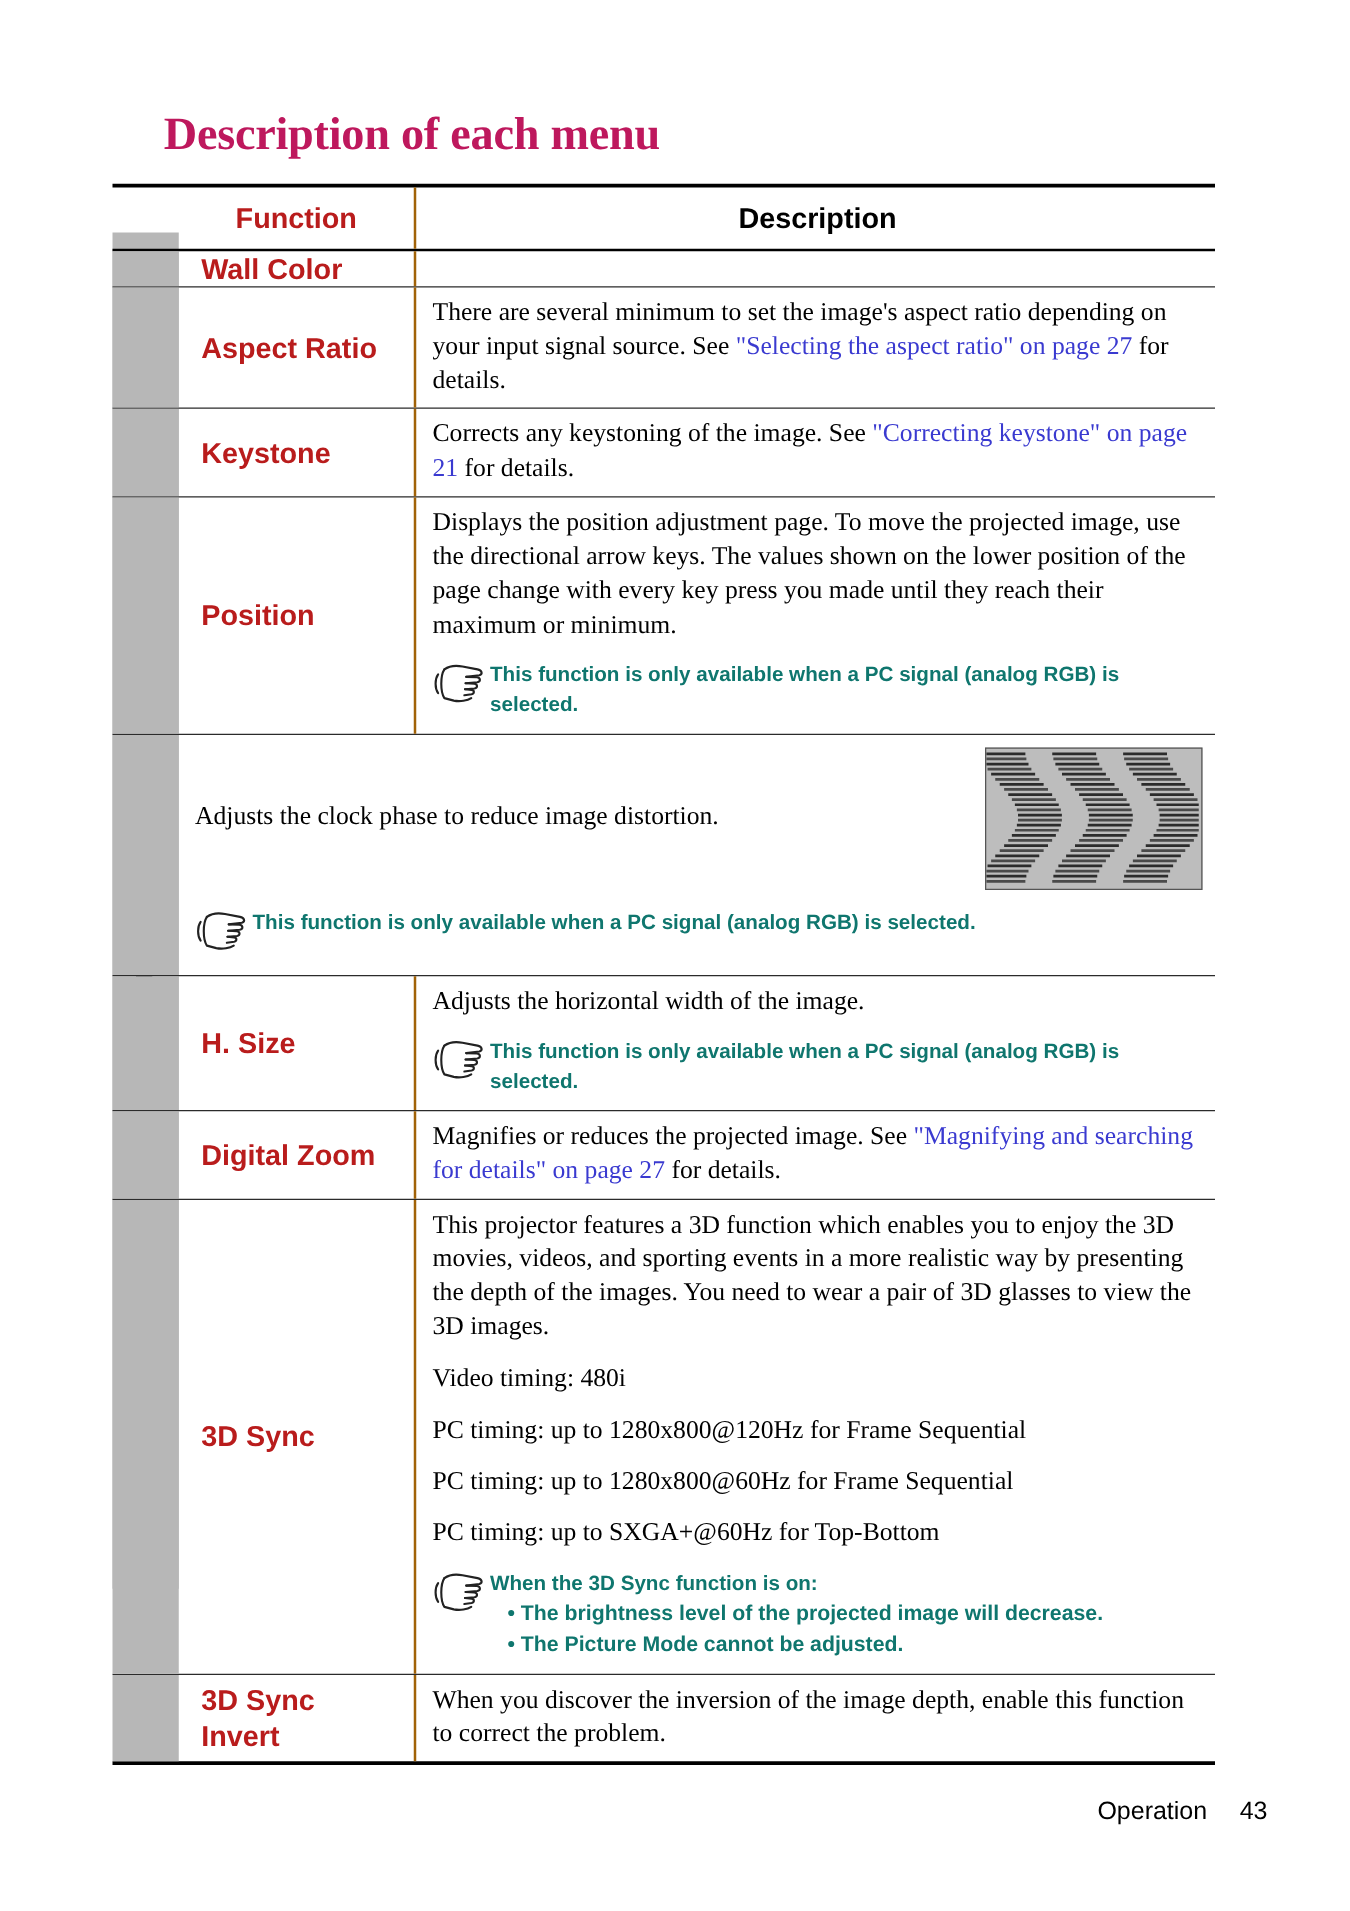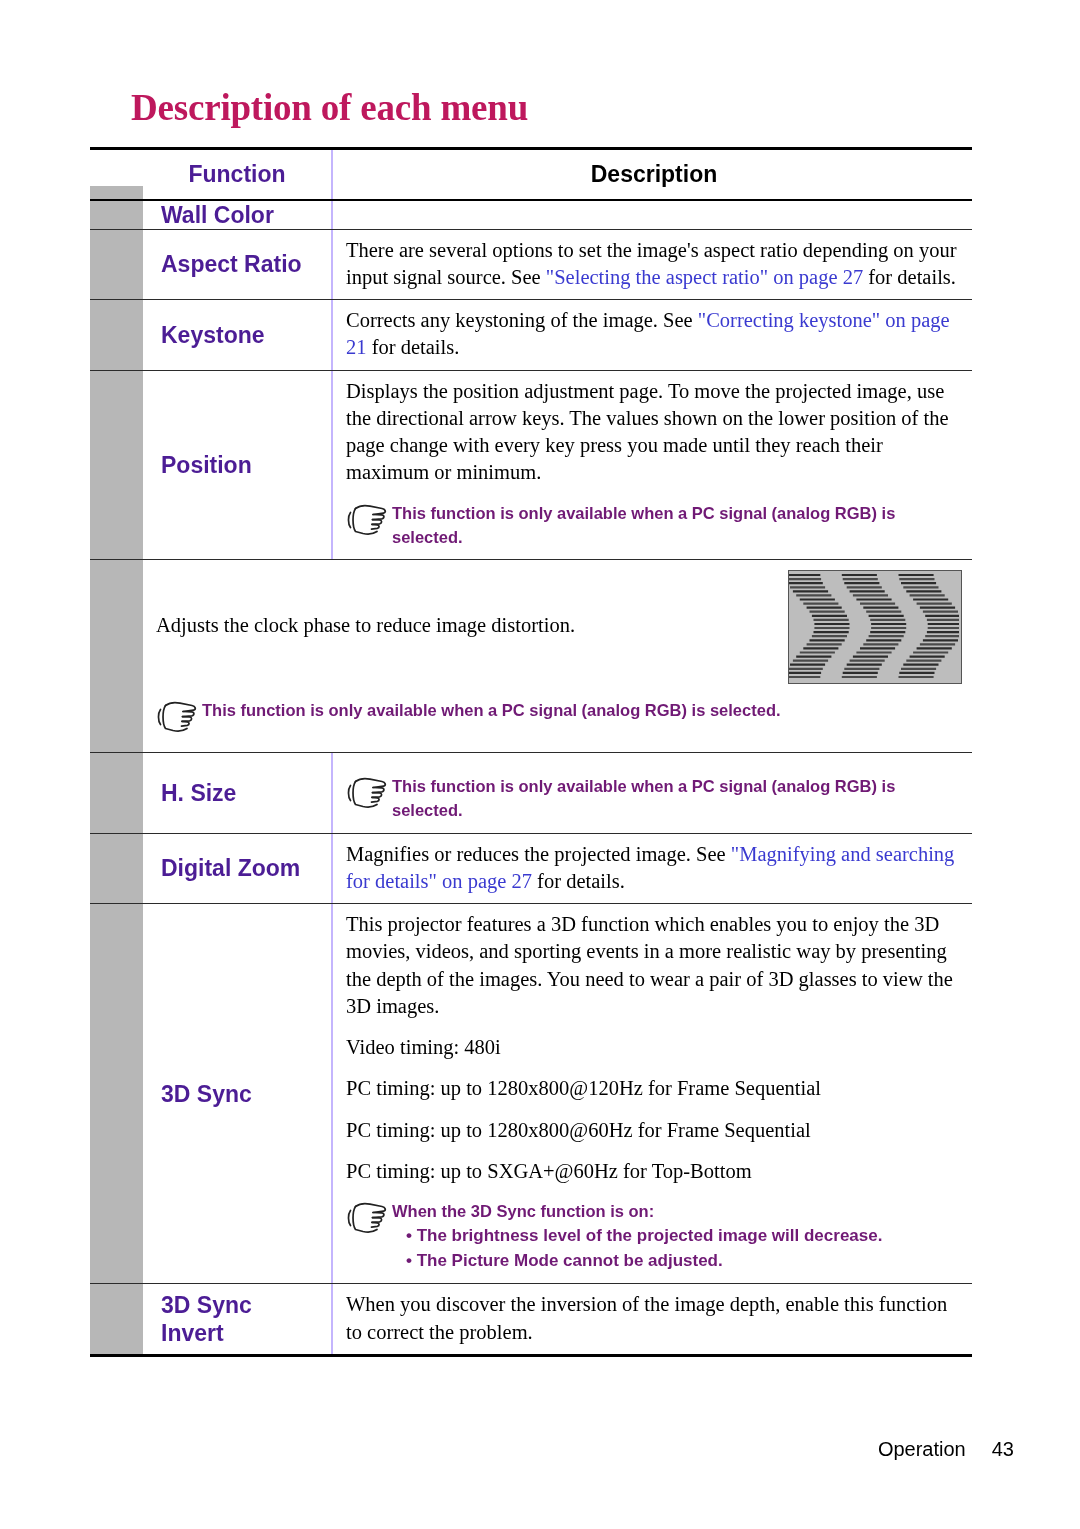--- a/index.html
+++ b/index.html
@@ -94,28 +94,28 @@
     width: 53px;
     flex: 0 0 53px;
     background: #b7b7b7;
   }
   .cell-pad.empty { background: transparent; }
 
   .cell-fn {
     flex: 0 0 190px;
     width: 190px;
     box-sizing: border-box;
-    border-right: 2px solid #c4b5fd;
+    border-right: 2px solid #a16207;
     display: flex;
     align-items: center;
     padding-left: 18px;
     font-family: "Liberation Sans", sans-serif;
     font-weight: 700;
     font-size: 23px;
-    color: #4c1d95;
+    color: #b91c1c;
     line-height: 1.22;
   }
   .cell-fn.center {
     justify-content: flex-start;
   }
 
   .cell-desc {
     flex: 1 1 auto;
     box-sizing: border-box;
     padding: 7px 10px 8px 13px;
@@ -153,21 +153,21 @@
   .note .hand {
     flex: 0 0 46px;
     width: 46px;
     padding-top: 2px;
   }
   .note .note-text {
     font-family: "Liberation Sans", sans-serif;
     font-weight: 700;
     font-size: 16.5px;
     line-height: 1.45;
-    color: #701a75;
+    color: #0f766e;
     padding-top: 1px;
   }
   .note .note-text .bul {
     padding-left: 14px;
     font-size: 17px;
   }
 
   .desc-para { margin: 0 0 0 0; }
   .desc-para + .desc-para { margin-top: 14px; }
 
@@ -226,21 +226,21 @@
       <div class="hrule-med"></div>
       <div class="trow">
     <div class="cell-pad"></div>
     <div class="cell-fn">Wall&nbsp;Color</div>
   </div>
       <div class="hrule-thin"></div>
       <div class="trow">
     <div class="cell-pad"></div>
     <div class="cell-fn">Aspect&nbsp;Ratio</div>
     <div class="cell-desc">
-          <div class="desc-para"><span>There are several options to set the image's aspect ratio depending on your input signal source. See </span><span class="xref">"Selecting the aspect ratio" on page 27</span><span> for details.</span></div>
+          <div class="desc-para"><span>There are several minimum to set the image's aspect ratio depending on your input signal source. See </span><span class="xref">"Selecting the aspect ratio" on page 27</span><span> for details.</span></div>
         </div>
   </div>
       <div class="hrule-thin"></div>
       <div class="trow">
     <div class="cell-pad"></div>
     <div class="cell-fn">Keystone</div>
     <div class="cell-desc">
           <div class="desc-para"><span>Corrects any keystoning of the image. See </span><span class="xref">"Correcting keystone" on page 21</span><span> for details.</span></div>
         </div>
   </div>
@@ -377,20 +377,21 @@
               <div class="">This function is only available when a PC signal (analog RGB) is selected.</div>
             </div>
     </div>
         </div>
   </div>
       <div class="hrule-thin"></div>
       <div class="trow">
     <div class="cell-pad"></div>
     <div class="cell-fn">H.&nbsp;Size</div>
     <div class="cell-desc">
+          <div class="desc-para"><span>Adjusts the horizontal width of the image.</span></div>
           <div class="note">
       <span class="hand">
     <svg width="44" height="34" viewBox="0 0 44 34" xmlns="http://www.w3.org/2000/svg">
       <g fill="none" stroke="#222" stroke-width="1.7" stroke-linejoin="round" stroke-linecap="round">
         <path d="M4.5 9.5 C1.8 13.2 1.8 20.8 4.5 24.5"></path>
         <path d="M9.5 5.5 C6.2 10.5 6.2 23.5 9.5 28.5 L17 30.5 C22 31.5 28 30.5 31 28.5"></path>
         <path d="M9.5 5.5 C13 3 19 2.2 24 3.2 L36 5.5 C39.5 6.2 40.5 9.2 37.5 10.2 L27 11.5"></path>
         <path d="M27 11.5 L35.5 11.8 C38.5 12 38.8 15.2 35.8 15.8 L26.5 16.6"></path>
         <path d="M26.5 16.6 L33.5 17 C36.2 17.3 36.4 20.2 33.6 20.8 L26 21.4"></path>
         <path d="M26 21.4 L31.2 21.9 C33.6 22.2 33.8 24.8 31.3 25.4 L25.5 26.2"></path>

